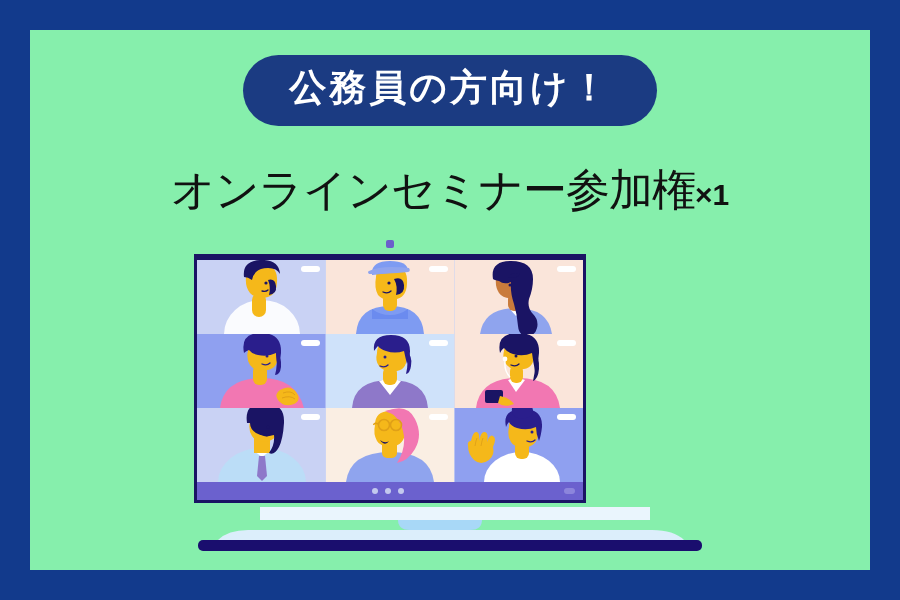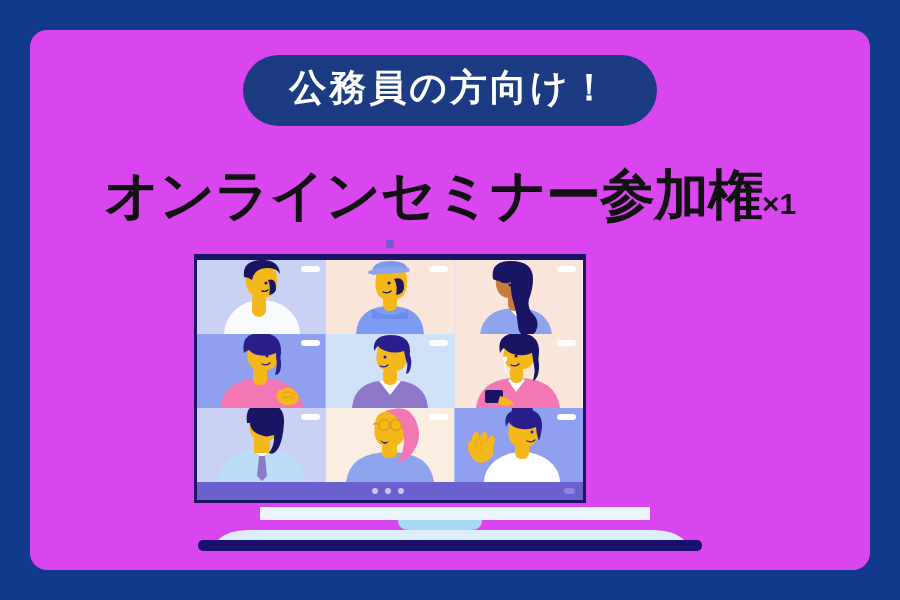--- a/index.html
+++ b/index.html
@@ -12,23 +12,22 @@
 
   .frame {
     position:absolute; left:0; top:0;
     width:900px; height:600px;
     background:#123A8C;
     padding:30px;
   }
   .card {
     position:relative;
     width:100%; height:100%;
-    background:#d946ef;
+    background:#86efac;
     overflow:hidden;
-    border-radius:17px;
   }
 
   
   .badge-wrap {
     position:absolute; left:0; top:25px;
     width:100%;
     display:flex; justify-content:center;
   }
   .badge {
     background:#1B3B82;
@@ -43,22 +42,22 @@
   }
 
   
   .heading-wrap {
     position:absolute; left:0; top:138px;
     width:100%;
     display:flex; justify-content:center; align-items:baseline;
   }
   .heading {
     color:#111111;
-    font-size:55px;
-    font-weight:bold;
+    font-size:44px;
+    font-weight:normal;
     letter-spacing:-1px;
     line-height:1;
     white-space:nowrap;
   }
   .heading-suffix {
     color:#111111;
     font-size:30px;
     font-weight:bold;
     line-height:1;
     white-space:nowrap;

